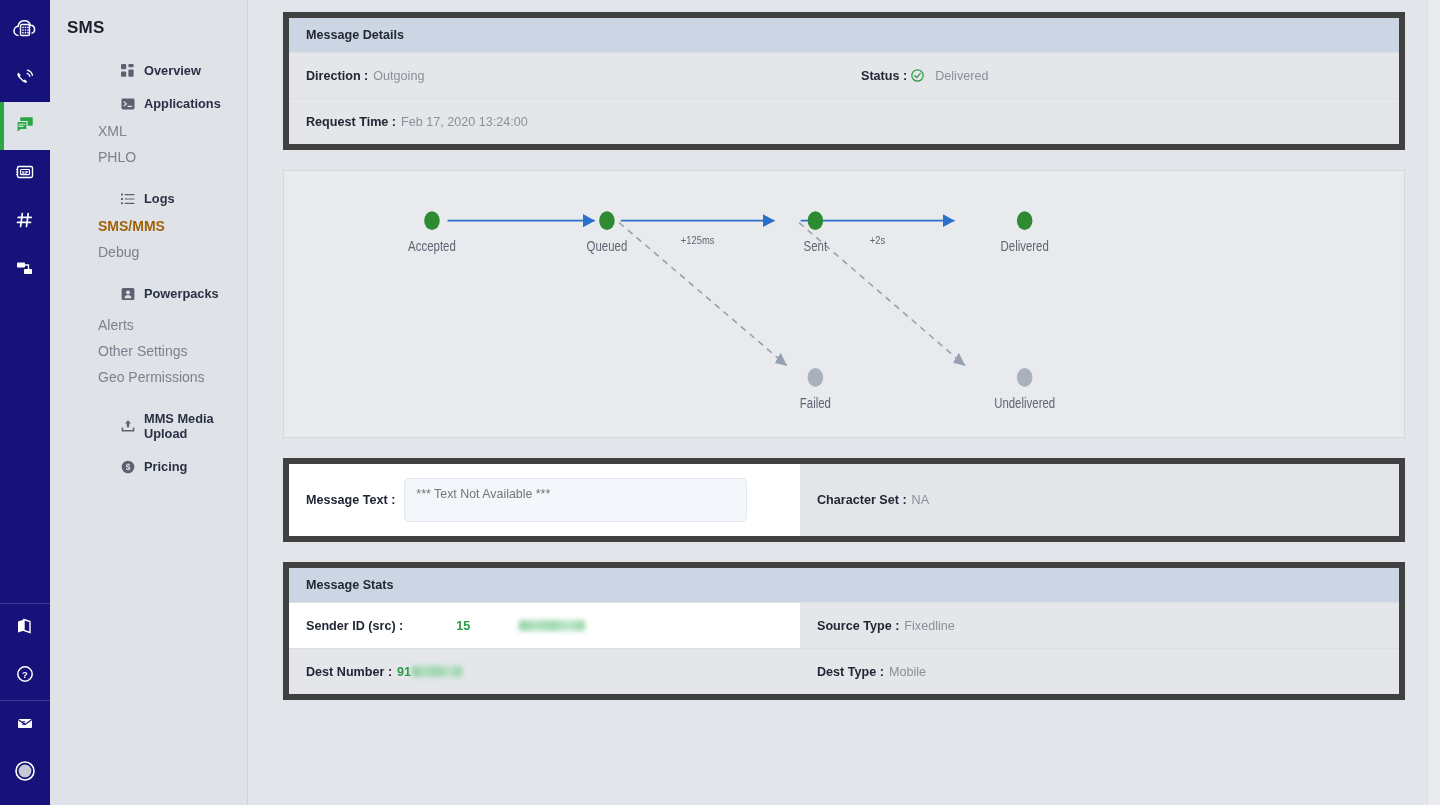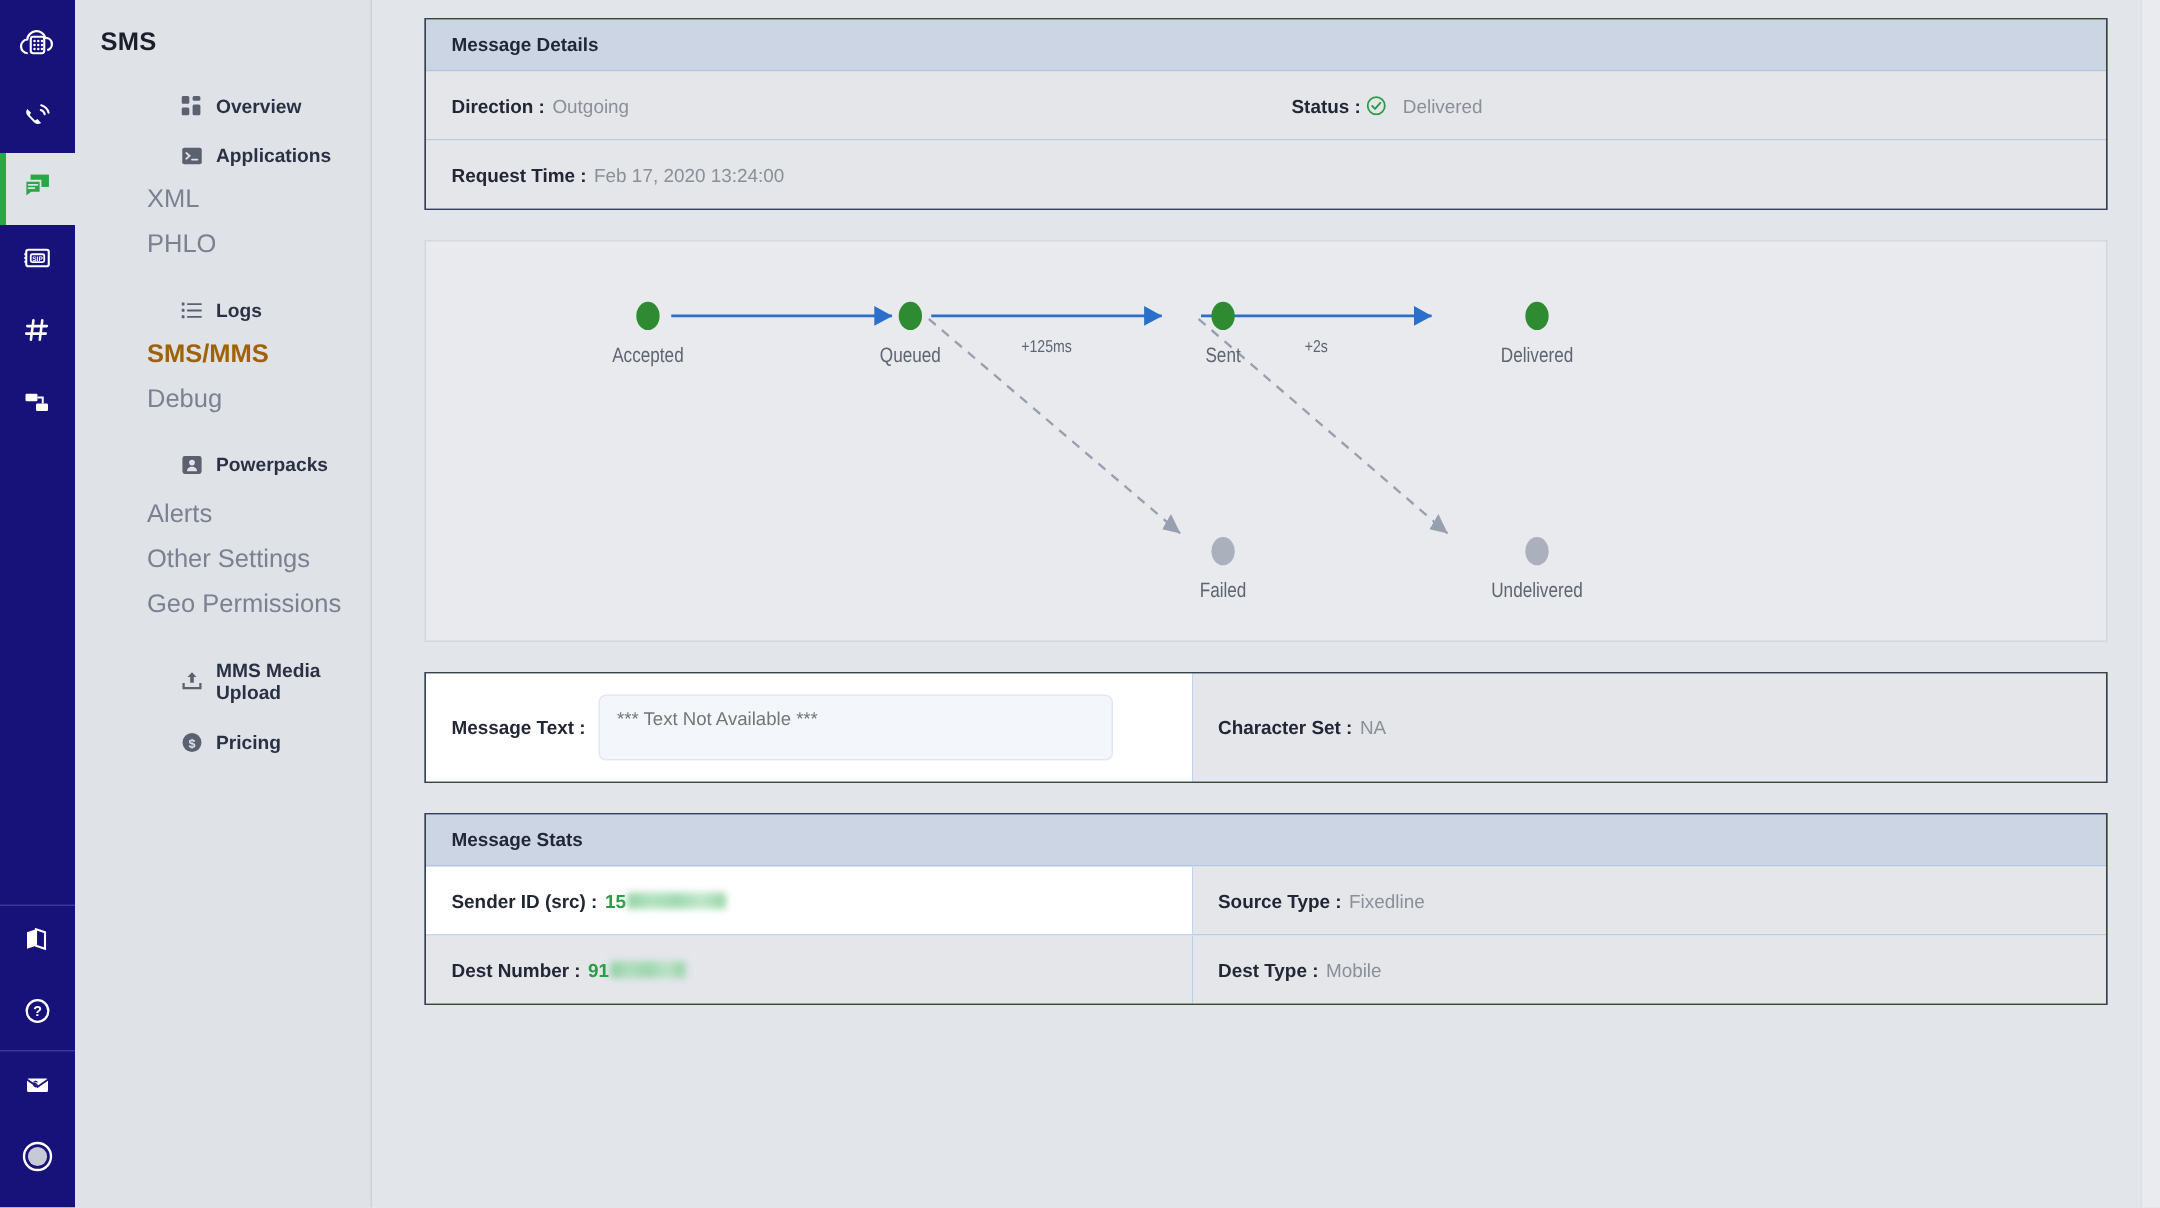--- a/index.html
+++ b/index.html
@@ -47,36 +47,36 @@
   .nav-item {
     display: flex; align-items: center; gap: 9px;
     padding: 7px 0 7px 24px;
     font-size: 12.8px; font-weight: 700; color: #2b3144;
     cursor: pointer;
     margin-left: 46px;
   }
   .nav-ico { width: 15px; height: 15px; display: flex; align-items: center; justify-content: center; flex: 0 0 15px; }
   .nav-sub {
     padding: 5px 0 5px 48px;
-    font-size: 17px; color: #7b8190; cursor: pointer;
+    font-size: 14px; color: #7b8190; cursor: pointer;
   }
   .nav-sub.active { color: #a16207; font-weight: 600; }
   .nav-spacer { height: 10px; }
 
   
   .main {
     flex: 1 1 auto; height: 805px;
     background: #e2e5e9;
     padding: 12px 35px 0 35px;
     overflow: hidden;
     position: relative;
   }
   .panel {
-    background: #3b82f6;
-    border: 1px solid #404040;
+    background: #d946ef;
+    border: 6px solid #404040;
     margin-bottom: 20px;
   }
   .panel-head {
     background: #ccd5e3;
     padding: 10px 17px;
     font-size: 12.6px; font-weight: 700; color: #222735;
   }
   .row {
     display: flex;
     border-top: 1px solid #dcdfe4;
@@ -435,21 +435,21 @@
         <div class="cell grey">
           <span class="lbl">Character Set :</span>
           <span class="val">NA</span>
         </div>
       </div>
     </div>
 
     <div class="panel">
       <div class="panel-head">Message Stats</div>
       <div class="row">
-        <div class="cell white" style="flex:0 0 511px;">
+        <div class="cell white" style="flex:0 0 511px;gap:48px;">
           <span class="lbl">Sender ID (src) :</span>
           <span class="val green">15</span>
             <span class="redact"></span>
         </div>
         <div class="cell grey">
           <span class="lbl">Source Type :</span>
           <span class="val">Fixedline</span>
         </div>
       </div>
       <div class="row">

